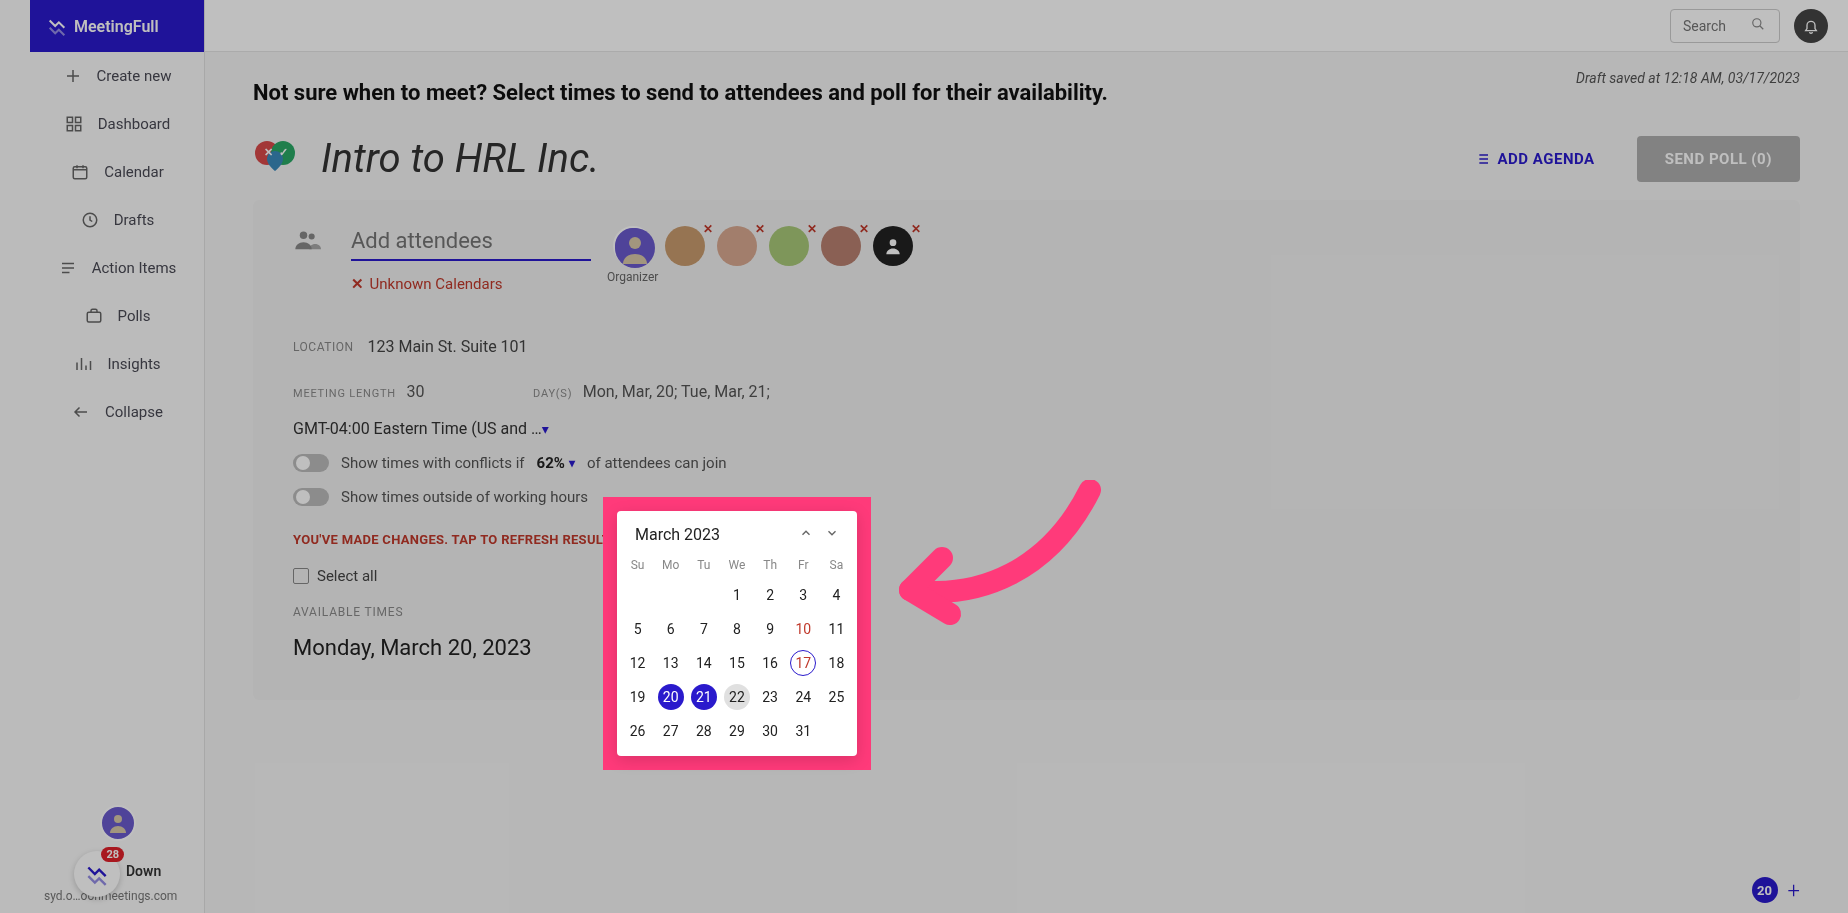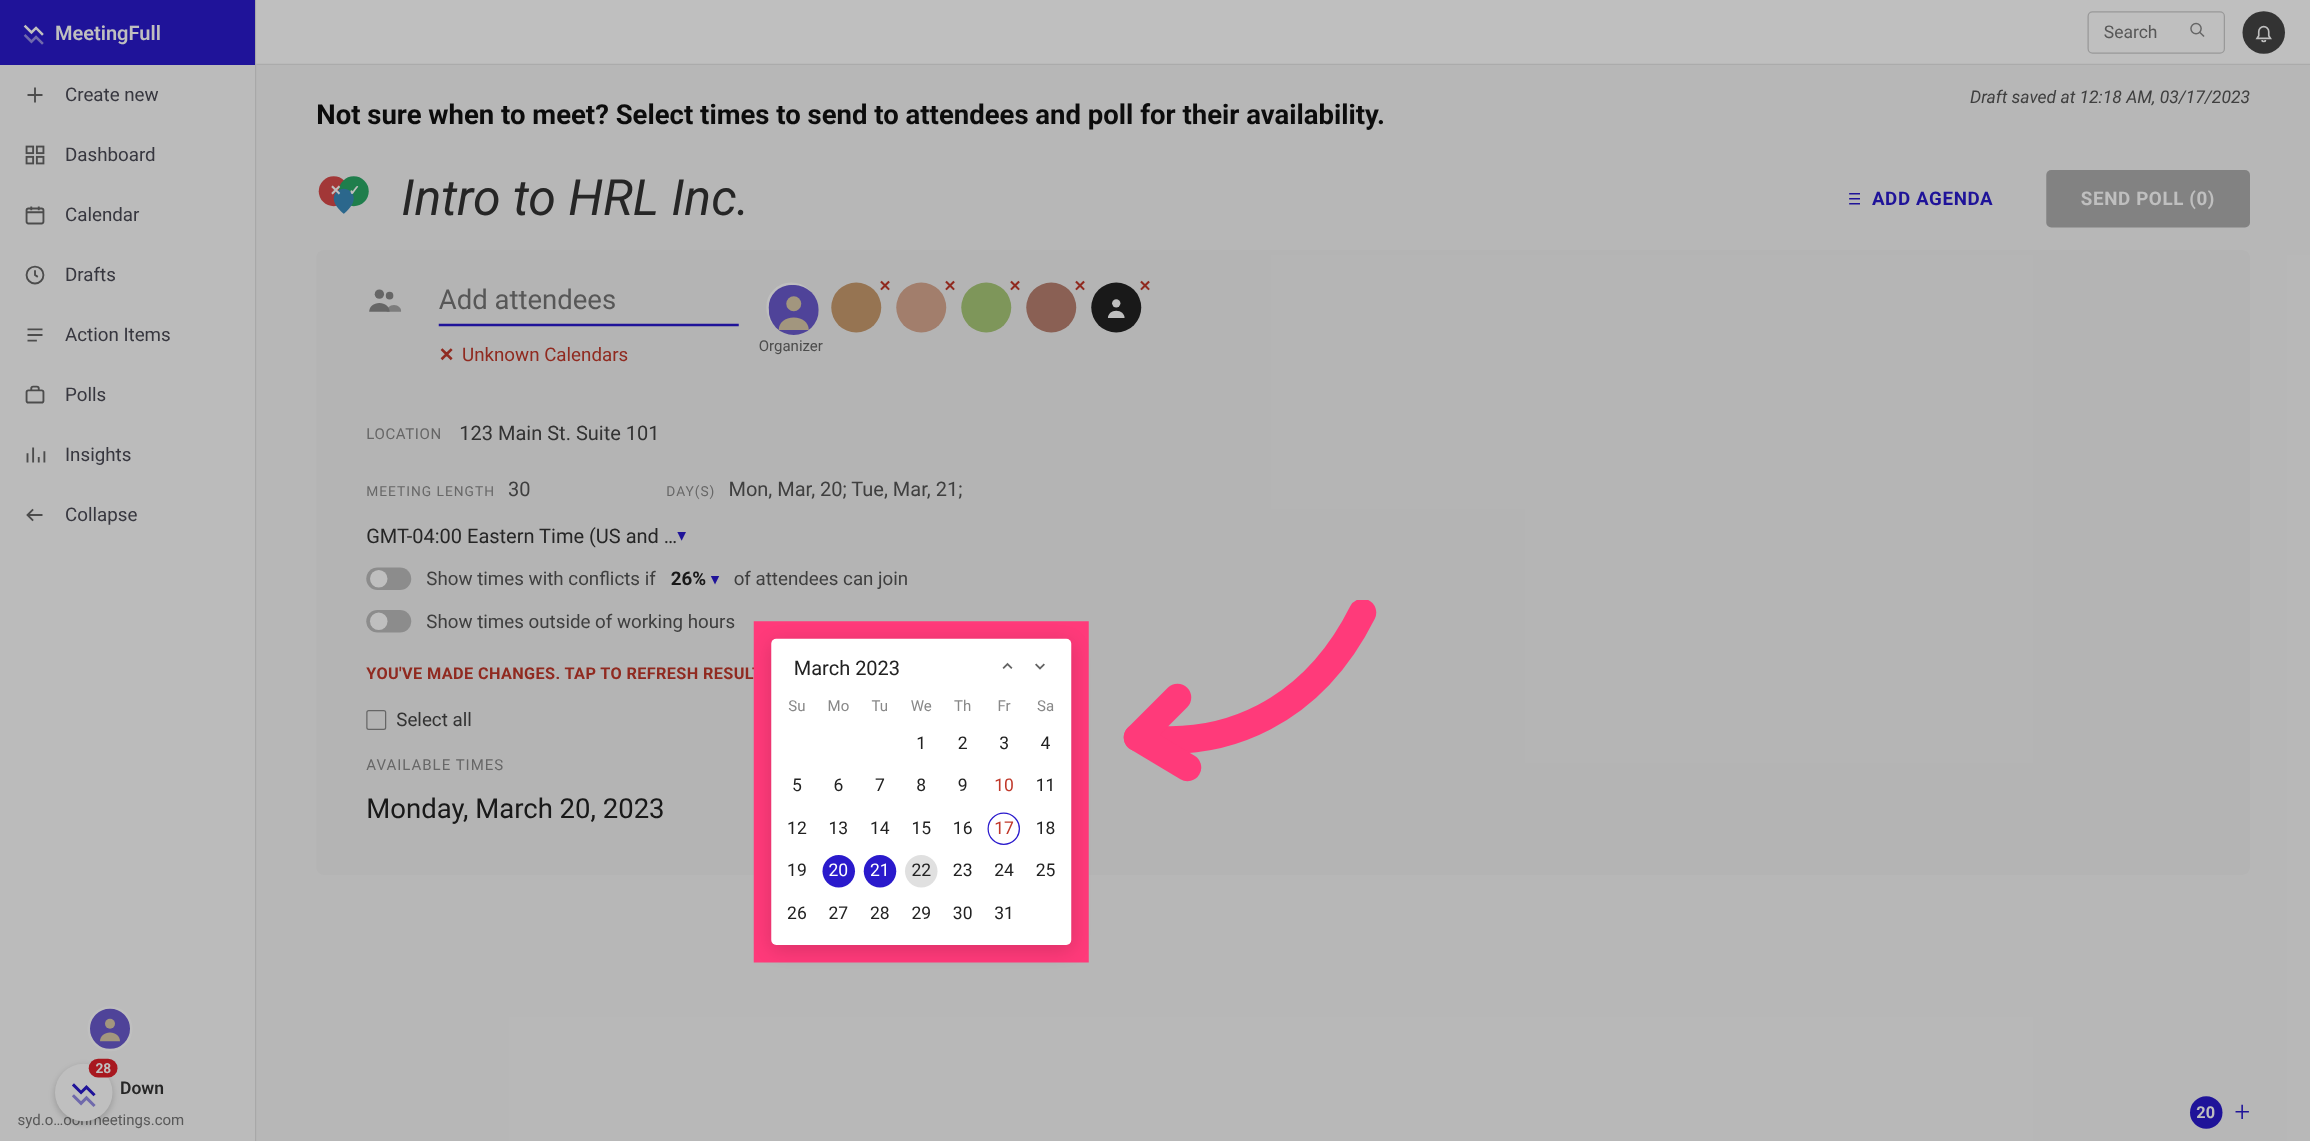--- a/index.html
+++ b/index.html
@@ -2,24 +2,24 @@
 <html><head>
 <meta charset="utf-8">
 <style>
 * { margin:0; padding:0; box-sizing:border-box; font-family:-apple-system,BlinkMacSystemFont,"Segoe UI",Roboto,Arial,sans-serif; }
 body { width:1848px; height:913px; overflow:hidden; position:relative; background:#f5f5f5; }
 
 
 .dim-overlay { position:absolute; inset:0; background:rgba(0,0,0,0.25); z-index:5; }
 
 
-.sidebar { position:absolute; left:0; top:0; width:205px; height:100%; background:#fafafa; border-right:1px solid #e0e0e0; display:flex; flex-direction:column; z-index:1; }
+.sidebar { position:absolute; left:0; top:0; width:205px; height:100%; background:#fafafa; border-right:1px solid #e0e0e0; display:flex; flex-direction:column; z-index:1;padding-left:30px; }
 .logo-bar { height:52px; background:#2a1acc; display:flex; align-items:center; padding:0 16px; color:#fff; font-weight:600; font-size:16px; gap:6px; }
 .logo-bar svg { flex-shrink:0; }
-.sidebar-item { display:flex; align-items:center; gap:14px; padding:14px 18px; color:#4a4a55; font-size:15px; cursor:pointer; }
+.sidebar-item { display:flex; align-items:center; gap:14px; padding:14px 18px; color:#4a4a55; font-size:15px; cursor:pointer;justify-content:center; }
 .sidebar-item .ico { width:20px; height:20px; display:flex; align-items:center; justify-content:center; color:#666; }
 .sidebar-footer { margin-top:auto; padding:10px 14px; display:flex; flex-direction:column; gap:6px; font-size:13px; color:#555; }
 .avatar-small { width:36px; height:36px; border-radius:50%; background:#6a5acd; border:2px solid #fff; display:flex; align-items:center; justify-content:center; color:#fff; font-size:14px; margin-left:56px; margin-bottom:4px; }
 .floating-logo { position:relative; width:46px; height:46px; border-radius:50%; background:#fff; box-shadow:0 2px 6px rgba(0,0,0,.2); display:flex; align-items:center; justify-content:center; margin-left:30px; }
 .floating-logo .badge { position:absolute; top:-4px; right:-4px; background:#e0202a; color:#fff; font-size:11px; border-radius:10px; padding:1px 5px; font-weight:700; }
 .down-text { margin-left:82px; margin-top:-34px; font-size:14px; color:#333; font-weight:600; }
 .footer-email { font-size:12px; color:#777; margin-top:4px; }
 
 
 .topbar { position:absolute; left:205px; right:0; top:0; height:52px; background:#fff; border-bottom:1px solid #e5e5e5; display:flex; align-items:center; justify-content:flex-end; padding:0 20px; gap:14px; z-index:1; }
@@ -315,21 +315,21 @@
 
     <div class="tz">
       <span>GMT-04:00 Eastern Time (US and …</span>
       <span class="chev">▾</span>
     </div>
 
     <div class="toggle-row">
       <div class="toggle"></div>
       <span>Show times with conflicts if</span>
       <span class="pct">
-          <span>26%</span>
+          <span>62%</span>
           <span class="chev">▾</span>
         </span>
       <span>of attendees can join</span>
     </div>
     <div class="toggle-row">
       <div class="toggle"></div>
       <span>Show times outside of working hours</span>
     </div>
 
     <div class="refresh-warn">YOU'VE MADE CHANGES. TAP TO REFRESH RESULTS</div>

